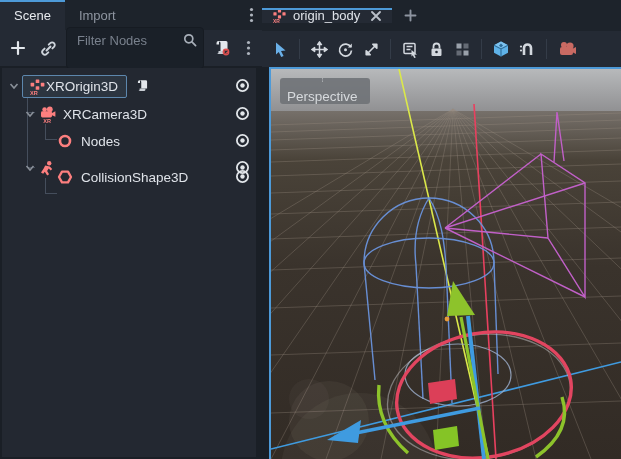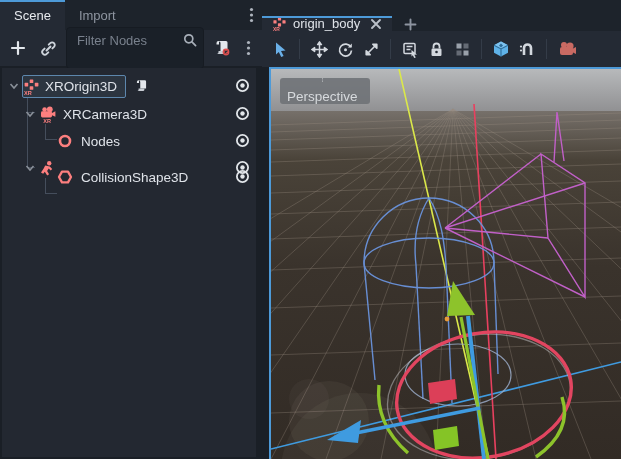--- a/index.html
+++ b/index.html
@@ -14,26 +14,26 @@
   .kebab{margin-left:auto;display:flex;align-items:center;padding:0 8px;}
   .dock-toolbar{position:absolute;left:0;top:30px;width:262px;height:36px;background:#242a34;display:flex;align-items:center;gap:6px;padding:0 6px;box-sizing:border-box;}
   .tbtn{width:24px;height:24px;display:flex;align-items:center;justify-content:center;border-radius:3px;flex:0 0 auto;}
   .filter{flex:1 1 auto;height:24px;background:#1a2028;border:1px solid #161b22;border-radius:4px;display:flex;align-items:center;padding:0 6px 16px 8px;min-width:0;}
   .filter input{flex:1;background:transparent;border:none;outline:none;color:#ccd2da;font-size:13px;min-width:0;font-family:inherit;}
   .filter input::placeholder{color:#79818d;}
   .tree{position:absolute;left:2px;top:68px;width:254px;height:389px;background:#232831;}
   .trow{position:absolute;left:0;width:254px;height:26px;display:flex;align-items:center;}
   .chev{width:12px;height:12px;flex:0 0 auto;}
   .nlabel{font-size:13.5px;color:#dfe3e9;white-space:nowrap;}
-  .selbox{display:flex;align-items:center;gap:5px;background:#2c3540;border:1px solid #5d87ad;border-radius:2px;padding:2px 8px 2px 0;}
+  .selbox{display:flex;align-items:center;background:#2c3540;border:1px solid #5d87ad;border-radius:2px;padding:2px 8px 2px 6px;}
   .eye{position:absolute;right:6px;top:5px;}
   .guide{position:absolute;background:#454e5c;}
   
   .main{position:absolute;left:262px;top:0;width:359px;height:459px;}
-  .scene-tabs{position:absolute;left:0;top:0;width:359px;height:31px;background:#1d232b;display:flex;align-items:flex-end;}
+  .scene-tabs{position:absolute;left:0;top:0;width:359px;height:31px;background:#1d232b;display:flex;align-items:center;}
   .stab{display:flex;align-items:center;gap:6px;padding:0 10px;background:#242a34;position:relative;}
   .stab::before{content:"";position:absolute;left:0;top:0;right:0;height:2px;background:#4d9ad8;}
   .stab-label{font-size:13px;color:#dfe3e9;}
   .newtab{display:flex;align-items:center;padding:0 12px;}
   .vp-toolbar{position:absolute;left:0;top:31px;width:359px;height:36px;background:#242a34;display:flex;align-items:center;gap:2px;padding:0 6px;box-sizing:border-box;overflow:hidden;}
   .vsep{width:1px;height:20px;background:#343c48;margin:0 5px;flex:0 0 auto;}
   .viewport{position:absolute;left:7px;top:67px;width:352px;height:392px;border-left:2px solid #4d9ad8;border-top:2px solid #4d9ad8;box-sizing:border-box;background:#332c26;}
   .persp{position:absolute;left:9px;top:9px;height:26px;display:flex;align-items:center;gap:7px;background:rgba(109,113,117,.88);border-radius:3px;padding:0 12px 0 7px;flex-direction:column;}
   .persp-label{font-size:13.5px;color:#d7dadd;}
   svg{display:block;}

